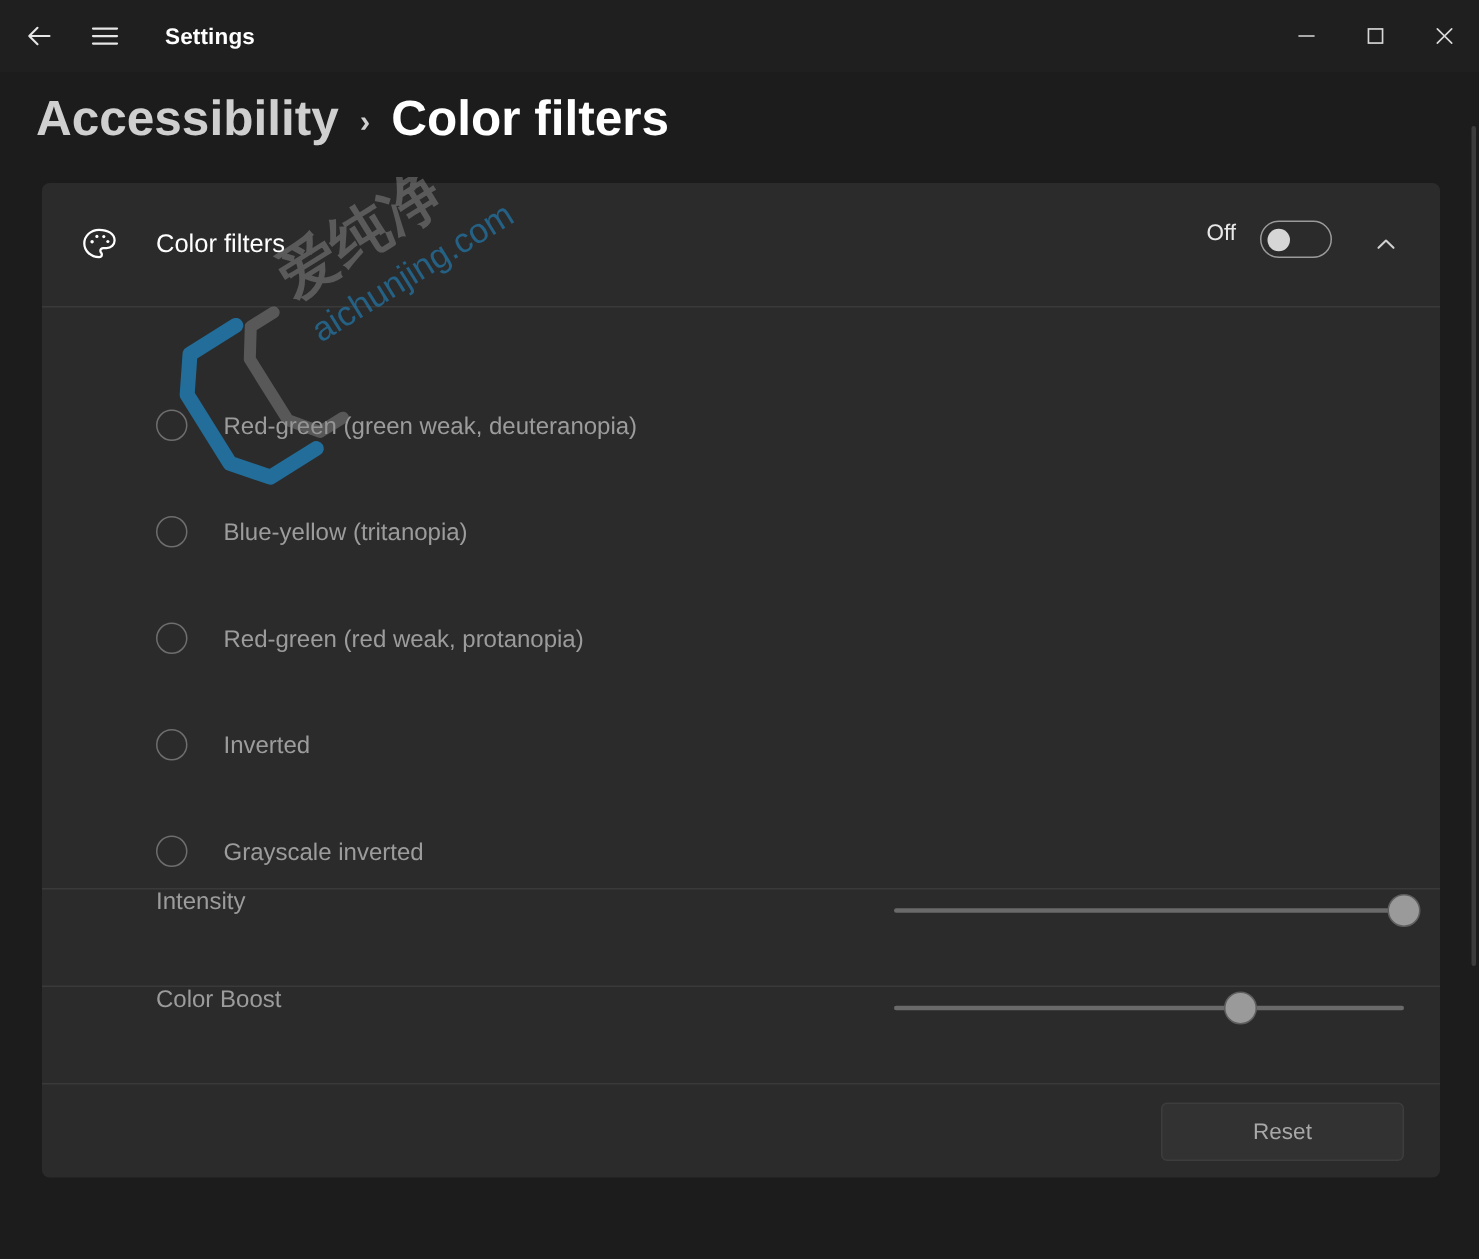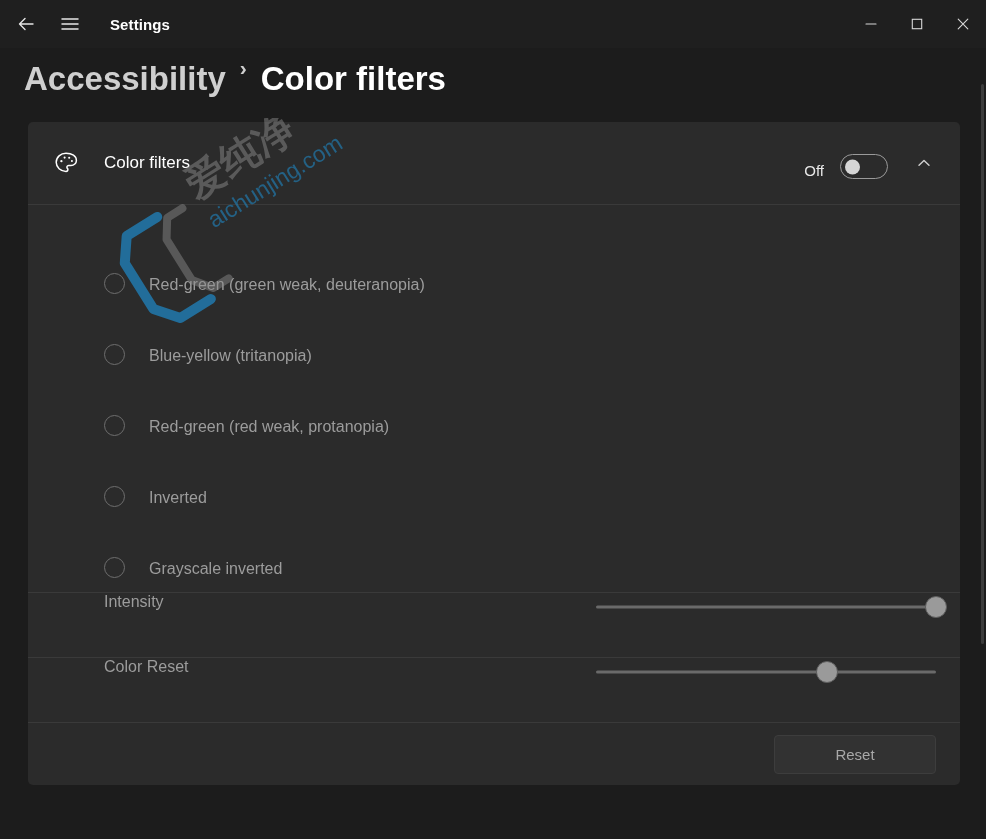--- a/index.html
+++ b/index.html
@@ -65,21 +65,21 @@
     color: #d8d8d8;
   }
   .wc svg { display: block; }
 
   
   .breadcrumb {
     position: absolute;
     top: 60px;
     left: 24px;
     display: flex;
-    align-items: flex-start;
+    align-items: flex-end;
     gap: 14px;
     font-size: 33px;
     font-weight: 700;
   }
   .bc-parent { color: #cfcfcf; }
   .bc-sep {
     color: #cfcfcf;
     font-size: 21px;
     font-weight: 600;
     position: relative;
@@ -116,21 +116,21 @@
   }
   .card-header-title {
     margin-left: 22px;
     font-size: 17px;
     font-weight: 400;
     color: #ffffff;
   }
   .card-header-right {
     margin-left: auto;
     display: flex;
-    align-items: flex-end;
+    align-items: flex-start;
     gap: 14px;
   }
   .toggle-state {
     font-size: 15px;
     color: #e8e8e8;
     margin-right: 2px;
   }
   .toggle {
     width: 48px;
     height: 25px;
@@ -395,21 +395,21 @@
       <span class="setting-label">Intensity</span>
       <span class="slider-wrap">
         <span class="slider-track"></span>
         <span class="slider-thumb" style="left: 100%;"></span>
       </span>
     </div>
 
     <div class="divider"></div>
 
     <div class="setting-row">
-      <span class="setting-label">Color Reset</span>
+      <span class="setting-label">Color Boost</span>
       <span class="slider-wrap">
         <span class="slider-track"></span>
         <span class="slider-thumb" style="left: 68%;"></span>
       </span>
     </div>
 
     <div class="divider"></div>
 
     <div class="reset-row">
       <span class="reset-btn">Reset</span>

